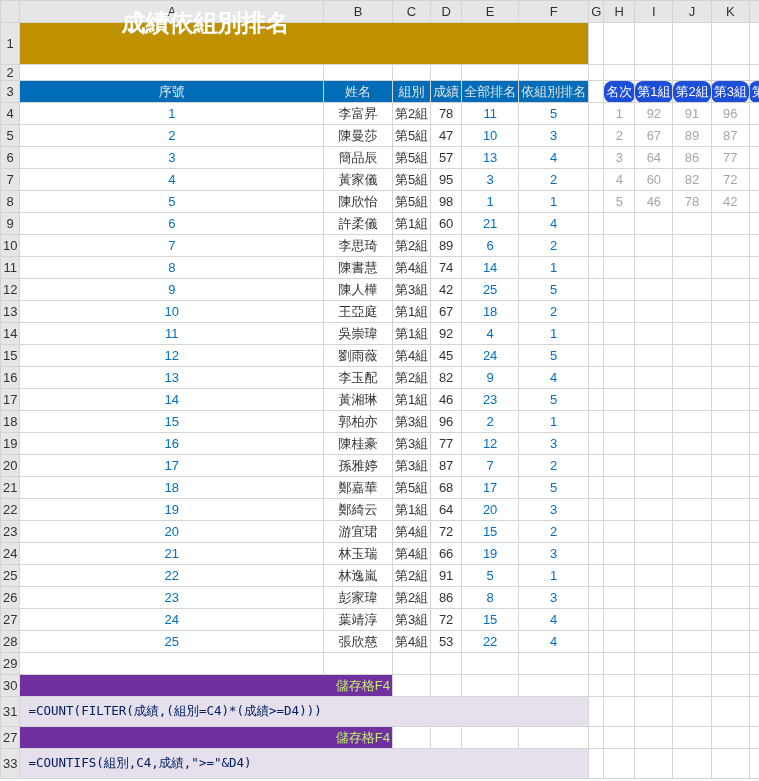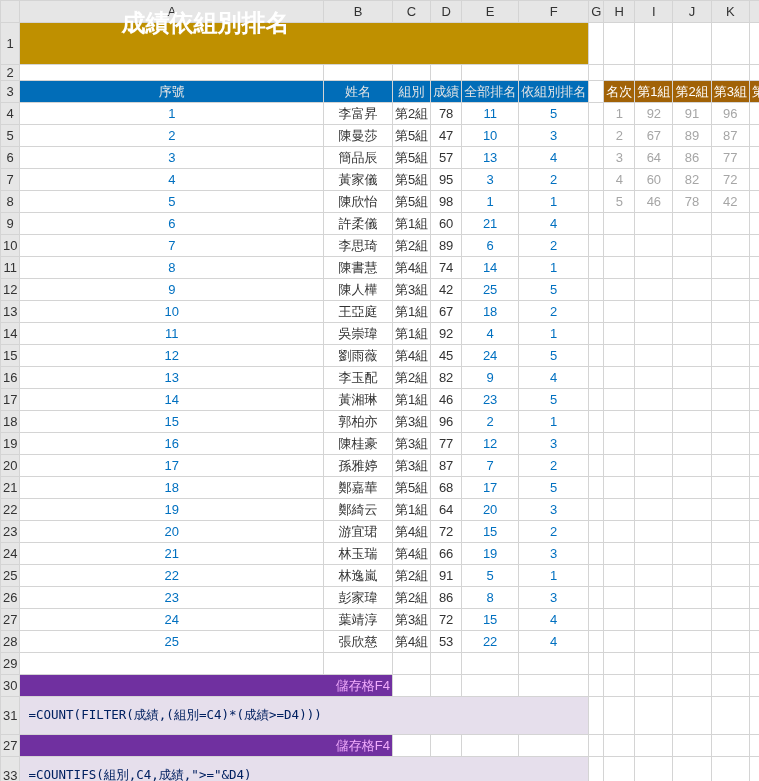--- a/index.html
+++ b/index.html
@@ -46,41 +46,42 @@
     font-weight: bold;
     height: 42px;
     text-align:center;
   }
   .thead {
     background: #016DB8;
     color: #e5e5e5;
     font-weight: normal;
   }
   .thead2 {
-    background: #a16207;
+    background: #1d4ed8;
     color: #fff;
+    border-radius: 8px;
   }
   .blue { color: #0070C0; }
   .gtxt { color: #a6a6a6; }
   .purple-hdr {
     background: #7030A0;
-    color: #f0abfc;
+    color: #bef264;
     text-align: left;
     padding-left: 12px;
   }
   .formula-cell {
     background: #E6DFEC;
     color: #002060;
     text-align: left;
     padding-left: 8px;
     font-family: "Consolas", monospace;
     font-size: 12.5px;
     height: 30px;
   }
-  .tall30 { height: 38px; }
+  .tall30 { height: 30px; }
   .row2 { height: 8px; }
 </style>
 </head>
 <body style="position: relative;">
 
 <div class="sheet" id="grid" style="position: relative;">
     <div class="row">
       <div class="cell corner"></div>
       <div class="cell hdr cA">A</div>
       <div class="cell hdr cB">B</div>

